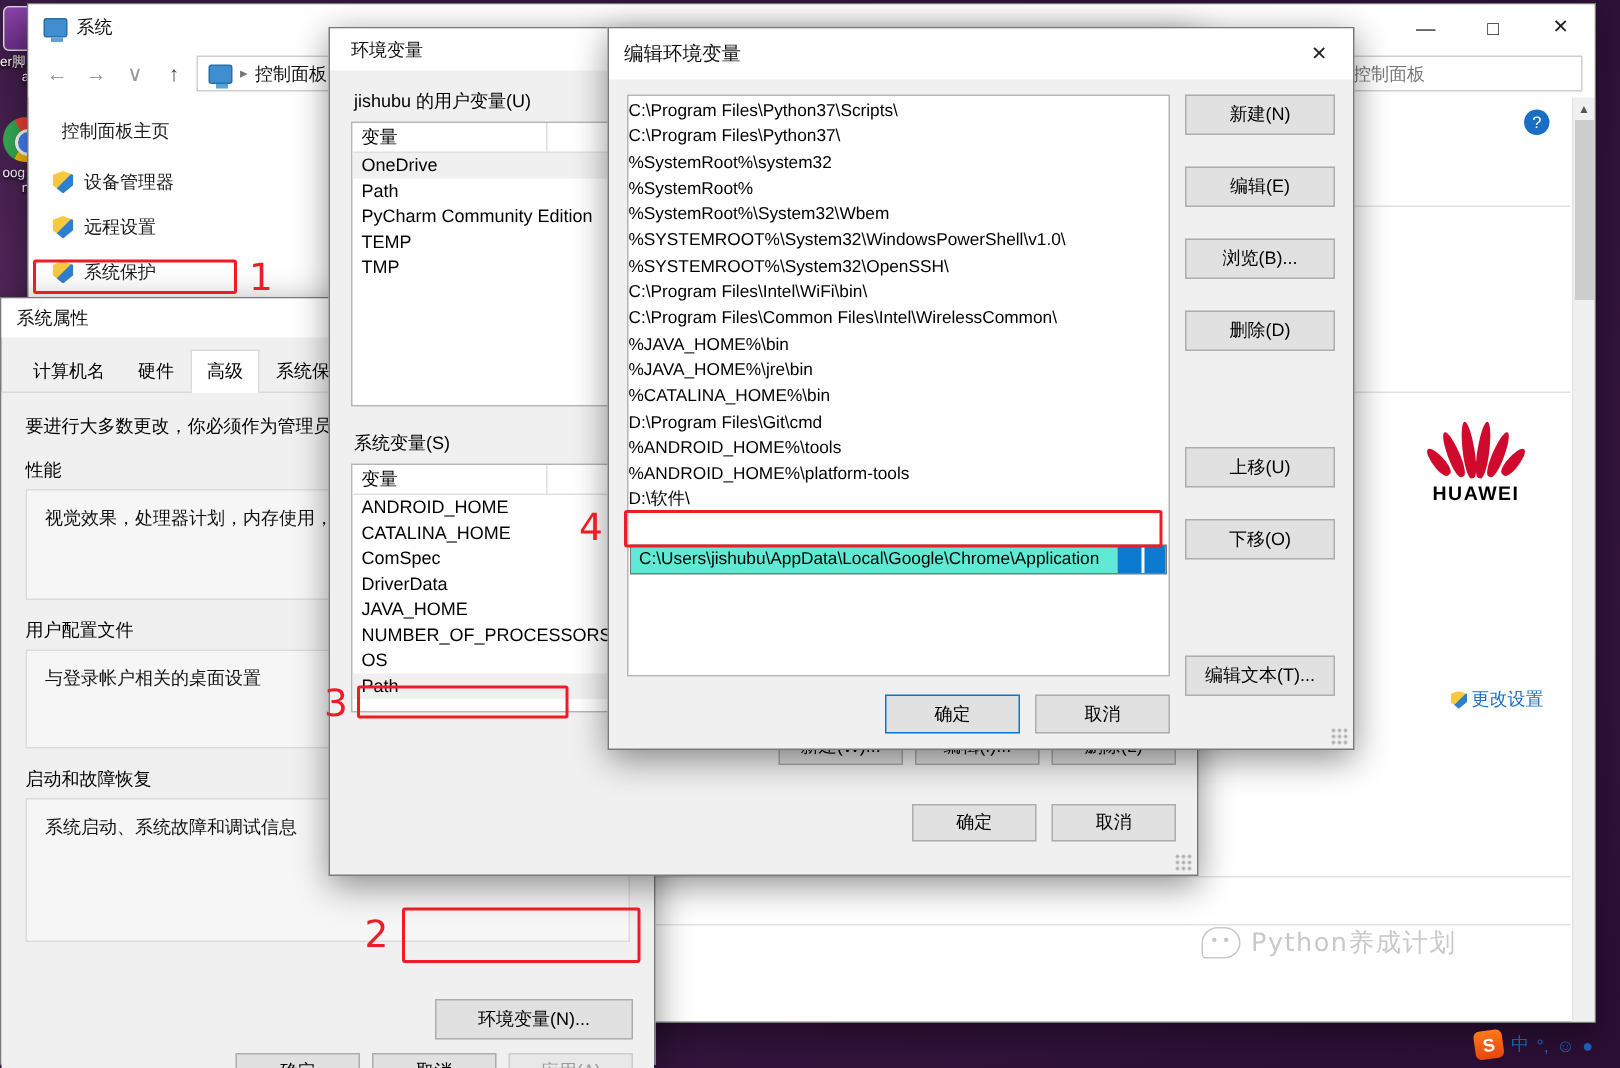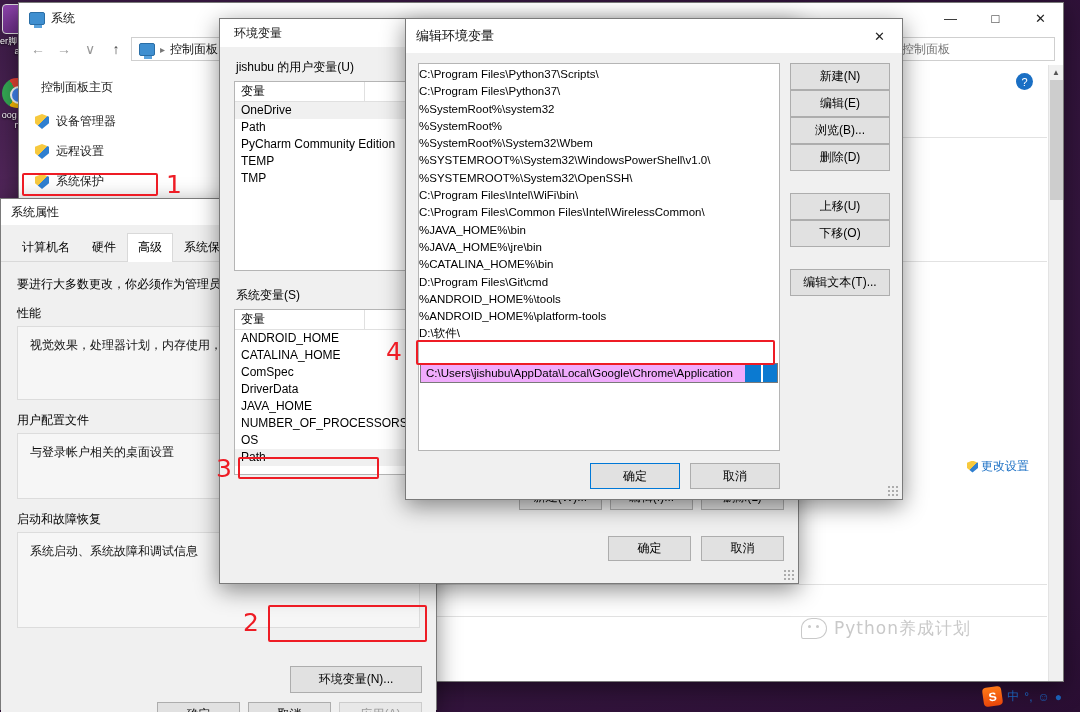--- a/index.html
+++ b/index.html
@@ -228,25 +228,25 @@
   }
   .prow { height: 17.3px; line-height: 17.3px; white-space: nowrap; }
   .edit-inline {
     position: absolute; left: 1px; right: 1px;
     height: 20px; display: flex; align-items: center;
     background: #fff; border: 1px solid #7a7a7a;
   }
   .edit-inline input {
     flex: 1; border: none; outline: none; height: 18px;
     font-family: "Liberation Sans", sans-serif; font-size: 11.5px;
-    padding-left: 5px; background: #f0abfc;
+    padding-left: 5px; background: #5eead4;
   }
   .edit-inline .selblk { width: 16px; height: 18px; background: #0b7ad1; }
   .edit-inline .selblk2 { width: 14px; height: 18px; background: #0b7ad1; margin-left: 2px; }
-  .ed-right { width: 100px; display: flex; flex-direction: column; gap: 0; }
+  .ed-right { width: 100px; display: flex; flex-direction: column; gap: 21px; }
   .ed-right .wbtn { width: 100%; height: 27px; }
   .ed-bottom {
     display: flex; justify-content: flex-end; gap: 10px;
     padding-top: 12px;
   }
   .ed-bottom .wbtn { min-width: 90px; height: 26px; }
   .grip {
     position: absolute; right: 3px; bottom: 2px;
     width: 12px; height: 12px;
     background:
@@ -364,20 +364,31 @@
           <span>高级系统设置</span>
         </div>
       </div>
 
       <div class="cp-main">
         <div class="help-circle">?</div>
         <div class="cp-divider" style="position:absolute; left:0; right:16px; top:72px;"></div>
         <div class="win10-brand">Windows 10</div>
         <div class="cp-divider" style="position:absolute; left:0; right:16px; top:196px;"></div>
 
+        <div class="huawei">
+          <div class="hw-petals">
+            <i style="height:22px; transform:rotate(-40deg)"></i>
+            <i style="height:32px; transform:rotate(-22deg)"></i>
+            <i style="height:38px; transform:rotate(-8deg)"></i>
+            <i style="height:38px; transform:rotate(8deg)"></i>
+            <i style="height:32px; transform:rotate(22deg)"></i>
+            <i style="height:22px; transform:rotate(40deg)"></i>
+          </div>
+          <div class="hw-txt">HUAWEI</div>
+        </div>
 
         <div class="chg-link">
           <span class="shield-sm"></span>
           <span>更改设置</span>
         </div>
 
         <div class="cp-divider" style="position:absolute; left:0; right:16px; bottom:96px;"></div>
         <div class="cp-divider" style="position:absolute; left:0; right:16px; bottom:64px;"></div>
 
         <div class="cp-scroll">

